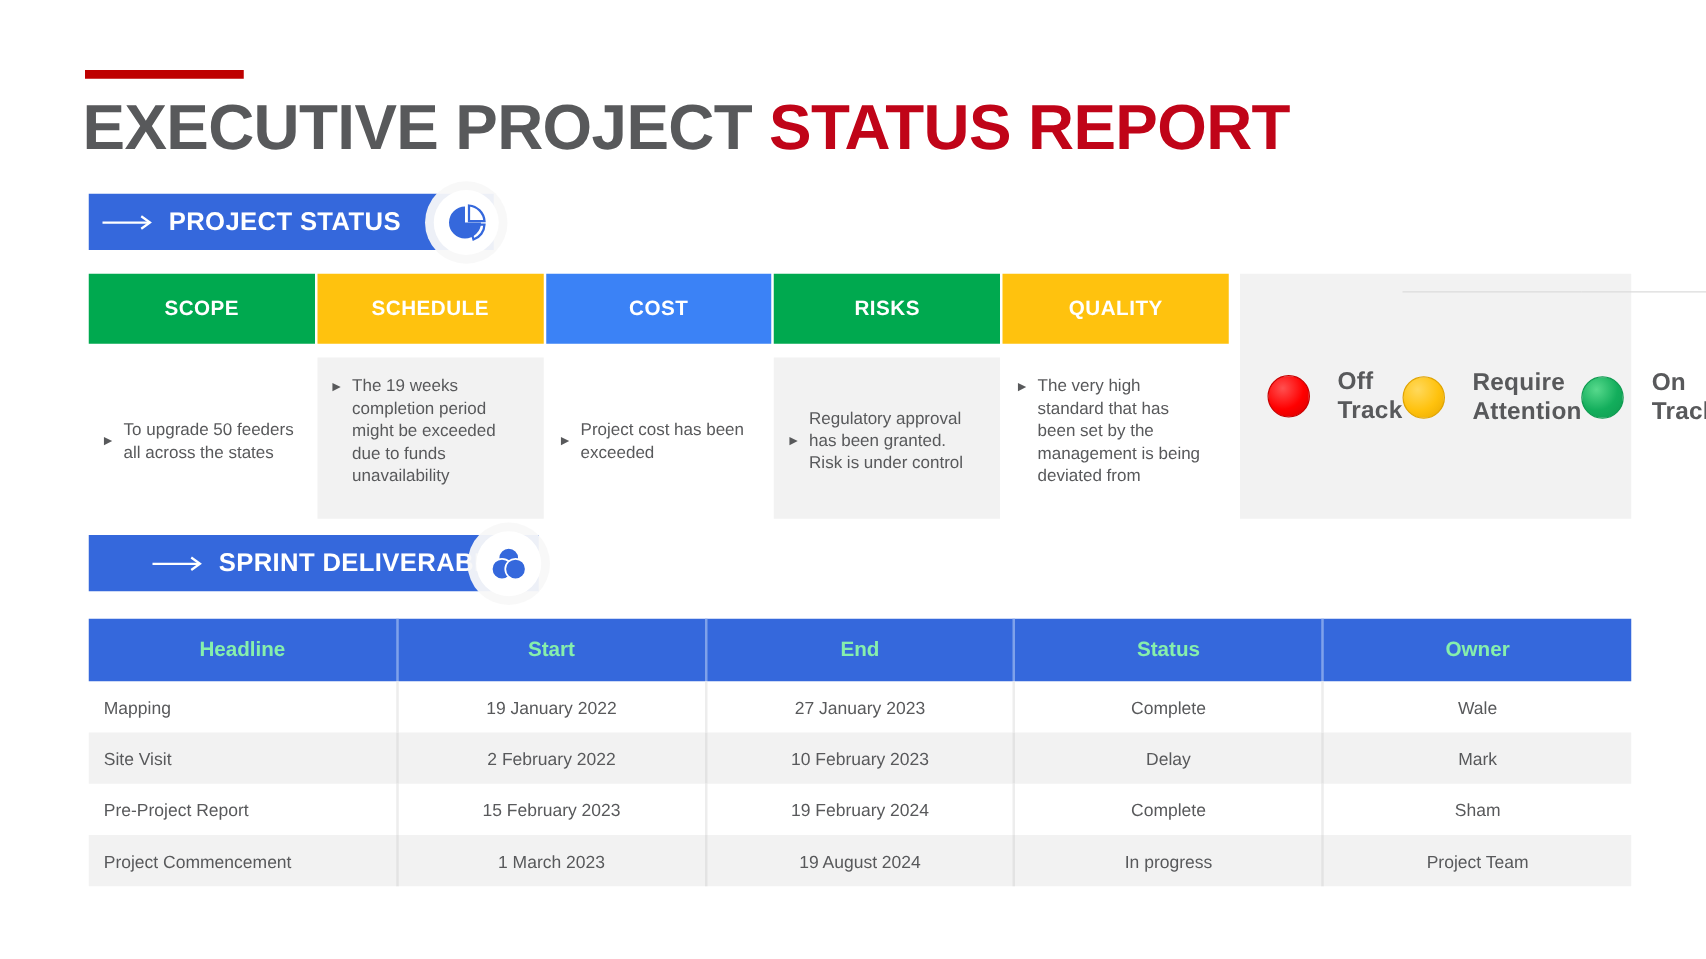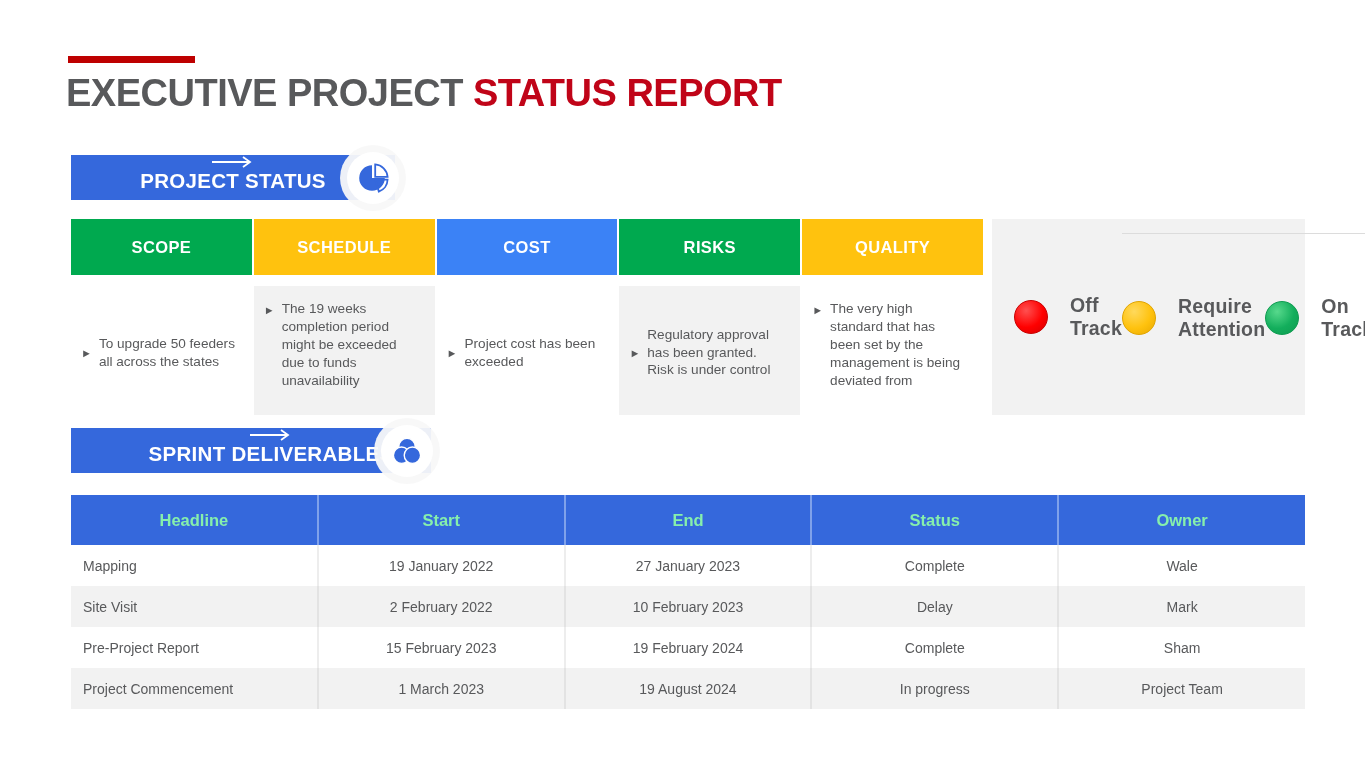--- a/index.html
+++ b/index.html
@@ -11,33 +11,33 @@
   }
   .slide { position: relative; width: 1365px; height: 767px; background: #fff; }
 
   
   .accent-bar {
     position: absolute; left: 68px; top: 56px;
     width: 127px; height: 7px; background: #BE0000;
   }
   .title {
     position: absolute; left: 66px; top: 72px;
-    font-size: 38px; font-weight: bold;
+    font-size: 51px; font-weight: bold;
     letter-spacing: -0.5px;
     font-family: "Liberation Sans Narrow", "Liberation Sans", sans-serif;
     white-space: nowrap;
   }
   .title .t-dark { color: #58595B; }
   .title .t-red  { color: #C00418; }
 
   
   .sec {
     position: absolute; height: 45px;
     background: #3568DC;
-    display: flex; align-items: center; flex-direction: column;
+    display: flex; align-items: center;
   }
   .sec .arrow {
     width: 64px; display: flex; align-items: center; justify-content: center;
   }
   .sec .arrow svg { display: block; }
   .sec .sec-label {
     color: #fff; font-weight: bold; font-size: 20.5px;
     letter-spacing: 0.3px;
     font-family: "Liberation Sans Narrow", "Liberation Sans", sans-serif;
   }

